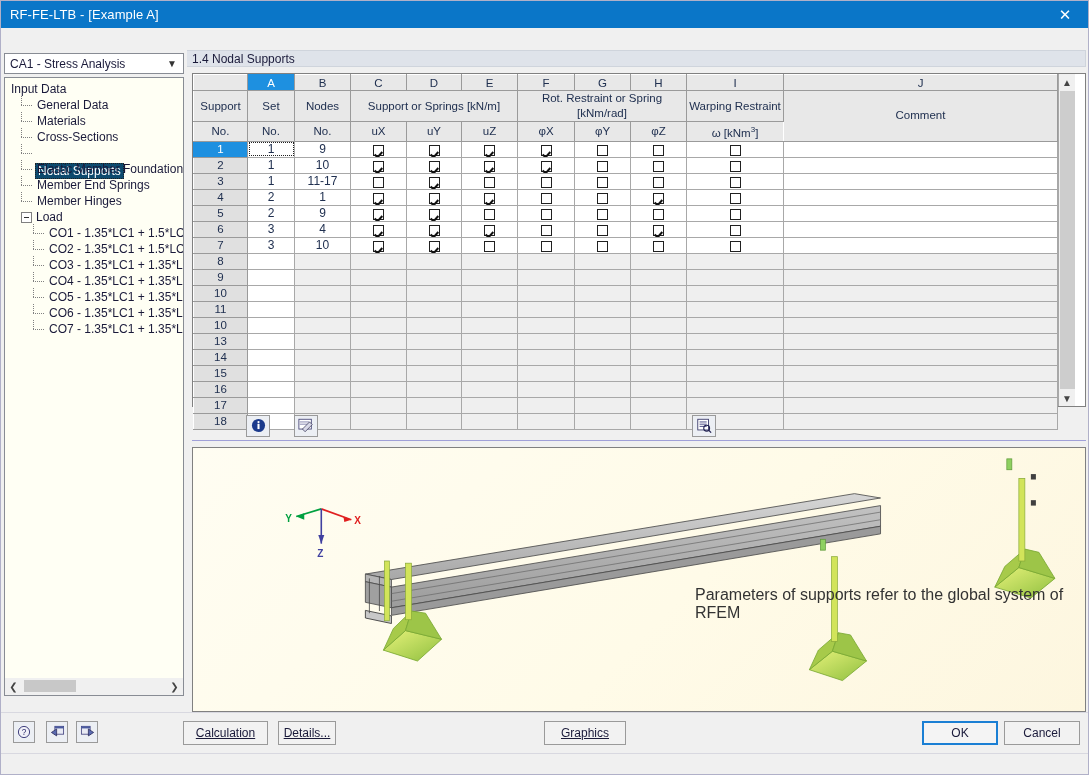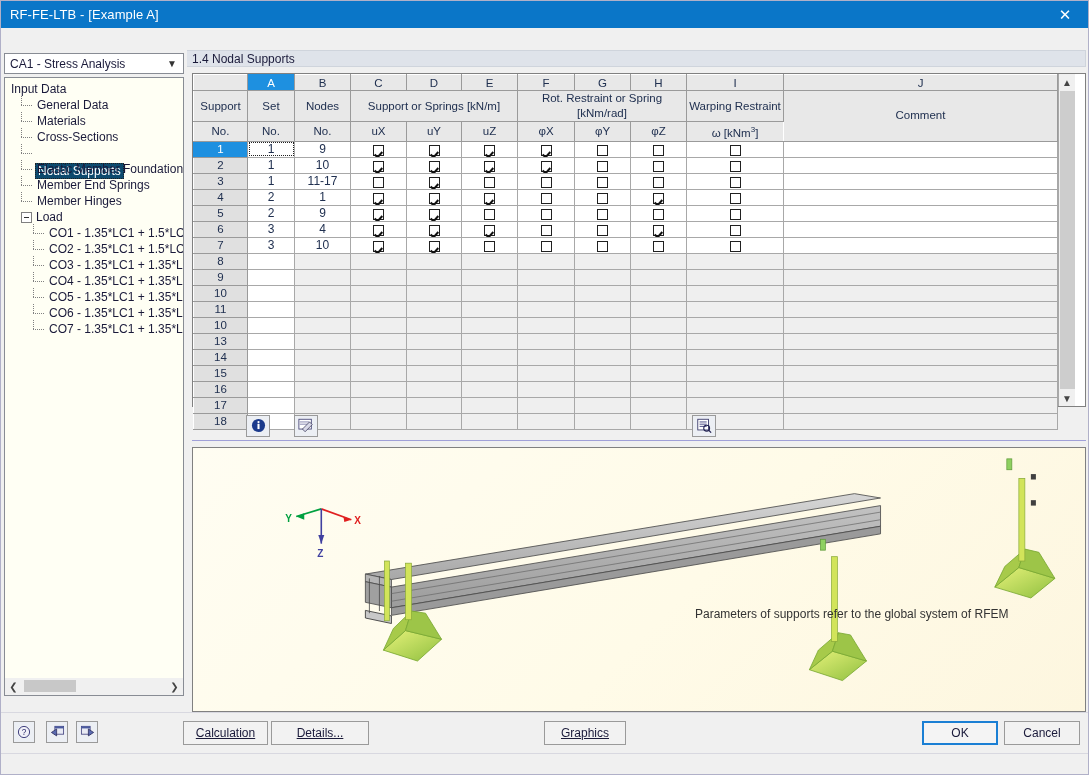--- a/index.html
+++ b/index.html
@@ -314,23 +314,22 @@
     margin: 6px 0 0 5px;
     flex: 1;
     border: 1px solid #808080;
     background: linear-gradient(135deg,#fffdf2 0%, #fffbe8 55%, #fdf6df 100%);
     position: relative;
     overflow: hidden;
   }
   .gfx-note {
     position: absolute;
     left: 502px; top: 138px;
-    font-size: 12px;
+    font-size: 16px;
     color: #333333;
-    margin-top: 21px;
   }
 
   
   .bottombar {
     position: absolute;
     left: 0; right: 0; bottom: 0;
     height: 62px;
     background: #f0f0f0;
     border-top: 1px solid #d8d8e0;
   }
@@ -911,21 +910,21 @@
         <svg width="15" height="14" viewBox="0 0 16 16">
           <rect x="1" y="1.5" width="10" height="9" fill="#e8eaf4" stroke="#3a3a7a" stroke-width="0.9"></rect>
           <rect x="1" y="1.5" width="10" height="2.4" fill="#4a5aa0"></rect>
           <polygon points="15,8.5 9,4.5 9,12.5" fill="#5a6ab0" stroke="#202050" stroke-width="0.8"></polygon>
         </svg>
       </div>
 
       <div class="sbtn" style="left:182px;width:85px;">
         <span class="u">Calculation</span>
       </div>
-      <div class="sbtn" style="left:270px;width:98px;">
+      <div class="sbtn" style="left:277px;width:58px;">
         <span class="u">Details...</span>
       </div>
       <div class="sbtn" style="left:543px;width:82px;">
         <span class="u">Graphics</span>
       </div>
 
       <div class="pbtn default" style="left:921px;">
         <span>OK</span>
       </div>
       <div class="pbtn" style="left:1003px;">

